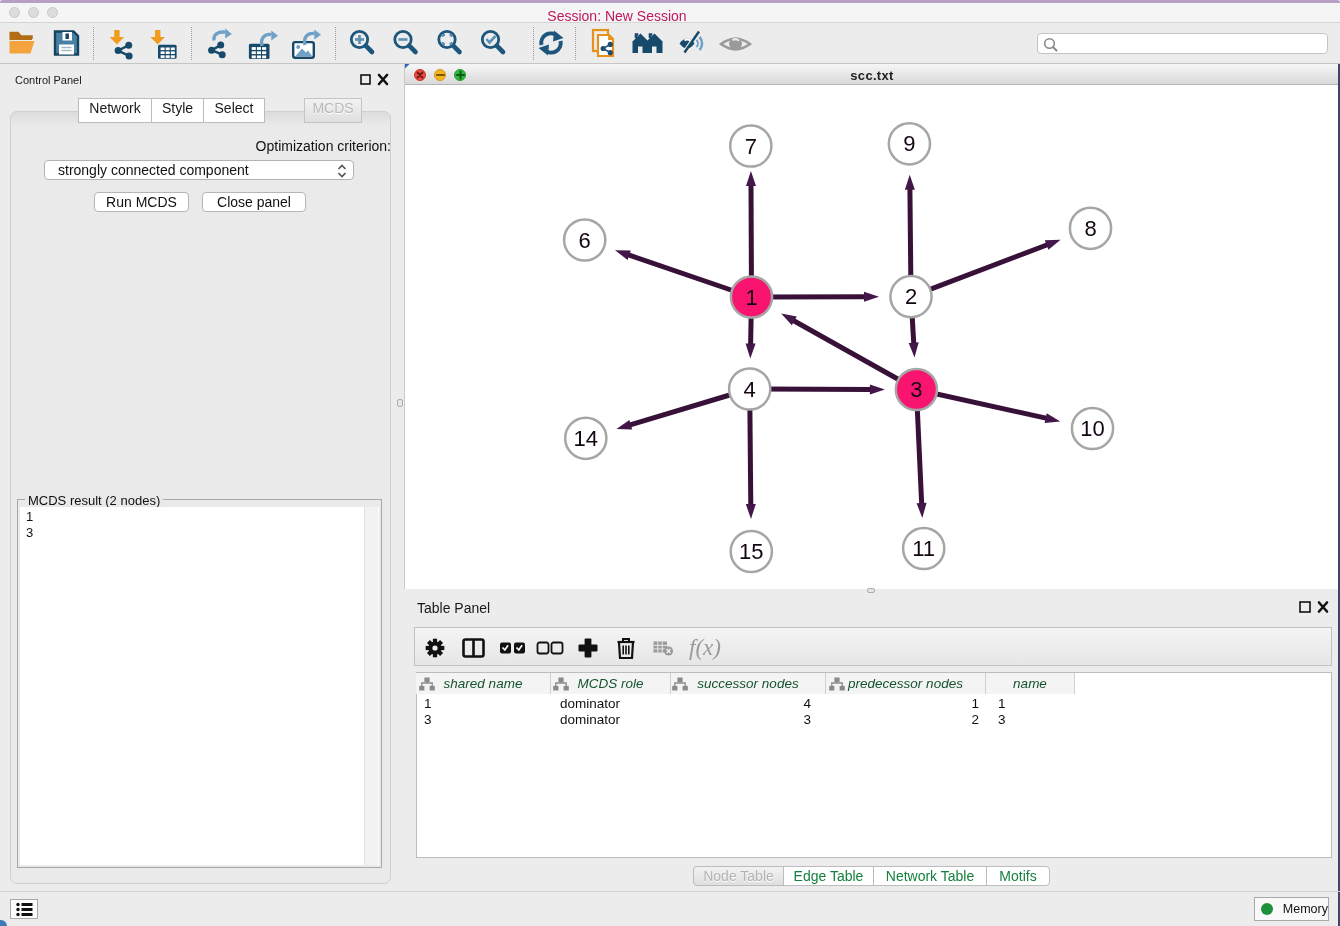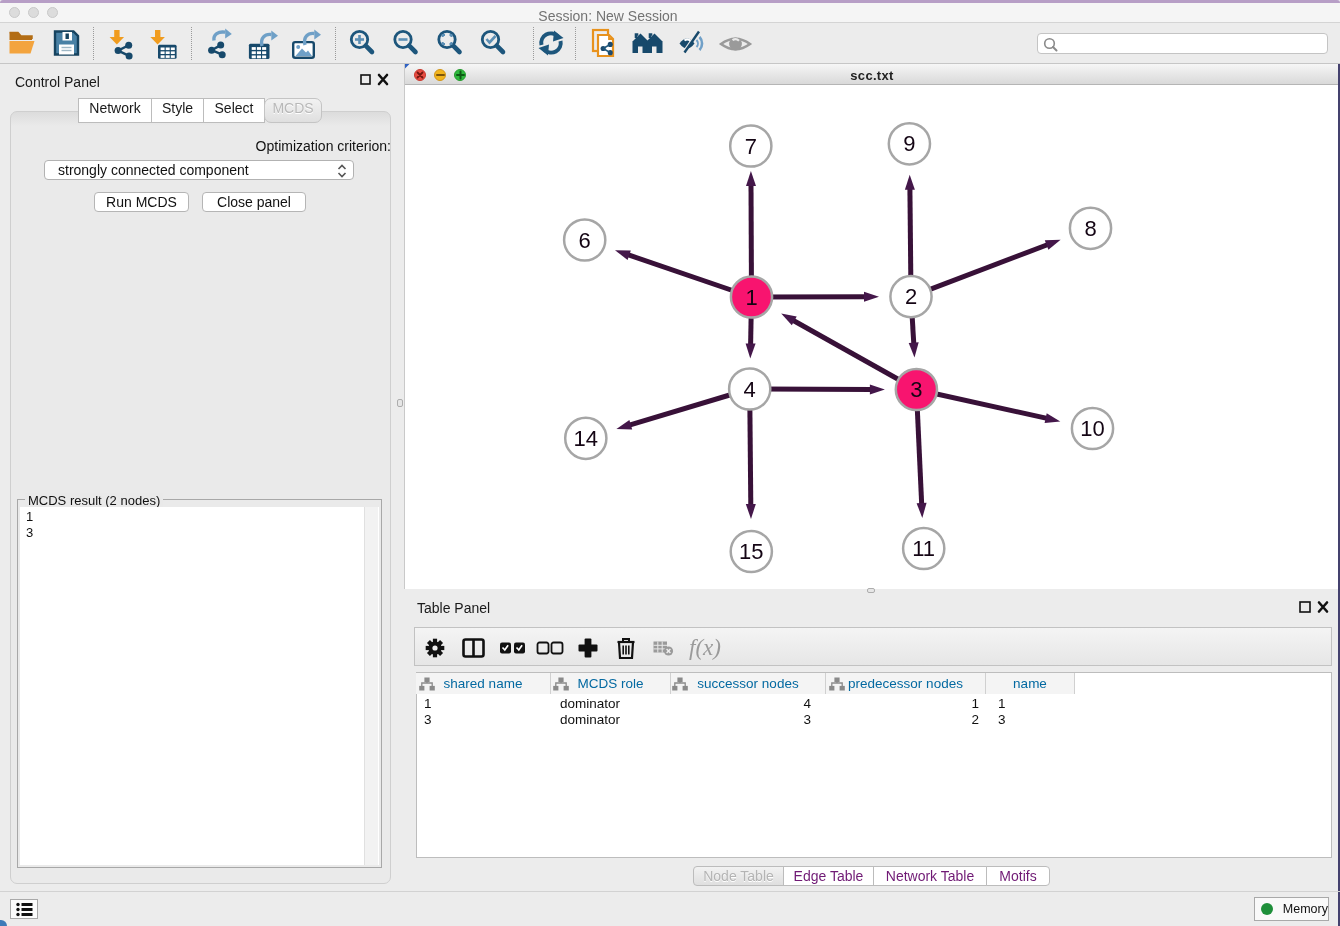--- a/index.html
+++ b/index.html
@@ -3,54 +3,54 @@
 <meta charset="utf-8">
 <style>
 *{margin:0;padding:0;box-sizing:border-box;}
 html,body{width:1340px;height:926px;overflow:hidden;}
 body{position:relative;background:#ececec;font-family:"Liberation Sans",sans-serif;-webkit-font-smoothing:antialiased;}
 .abs{position:absolute;}
 
 #topstrip{left:0;top:0;width:1340px;height:3px;background:#b79ec6;border-radius:5px 5px 0 0;}
 #titlebar{left:0;top:3px;width:1340px;height:20px;background:#f5f5f5;border-bottom:1px solid #d4d4d4;}
 #titlebar .light{position:absolute;top:4px;width:11px;height:11px;border-radius:50%;background:#dcdcdc;border:1px solid #c9c9c9;}
-#apptitle{left:4px;top:5px;width:1208px;text-align:center;font-size:14px;color:#737373;}
+#apptitle{left:13px;top:5px;width:1208px;text-align:center;font-size:14px;color:#be185d;}
 
 #toolbar{left:0;top:23px;width:1340px;height:41px;background:#ececec;border-bottom:1px solid #c6c6c6;}
 .tsep{position:absolute;top:4px;height:33px;width:0;border-left:1px dotted #9a9a9a;}
 #searchbox{left:1037px;top:33px;width:291px;height:21px;background:#fff;border:1px solid #c4c4c4;border-radius:4px;}
 
-#cp-title{left:15px;top:74px;font-size:14px;color:#1a1a1a;}
+#cp-title{left:15px;top:74px;font-size:11px;color:#1a1a1a;}
 #cp-pane{left:10px;top:111px;width:381px;height:773px;border:1px solid #cfcfcf;border-radius:7px;background:linear-gradient(#dcdcdc,#eaeaea 14px,#eaeaea);}
 .tabrow{position:absolute;top:98px;height:19px;font-size:14px;color:#1a1a1a;}
 .tab{position:absolute;top:0;height:25px;background:#fff;border:1px solid #bcbcbc;text-align:center;line-height:18px;}
-#tab-mcds{background:linear-gradient(#f2f2f2,#dfdfdf);color:#b8b8b8;border-radius:7px;text-shadow:0 1px 0 #fff;border-color:#c4c4c4;}
+#tab-mcds{background:linear-gradient(#f2f2f2,#dfdfdf);color:#b8b8b8;border-radius:0;text-shadow:0 1px 0 #fff;border-color:#c4c4c4;margin-left:40px;}
 #opt-label{left:10px;top:138px;width:381px;text-align:right;font-size:14px;color:#111;}
 #selectbox{left:44px;top:160px;width:310px;height:20px;background:#fff;border:1px solid #b2b2b2;border-radius:4px;font-size:14px;color:#111;line-height:18px;padding-left:13px;}
 .btn{position:absolute;height:20px;background:#fff;border:1px solid #b5b5b5;border-radius:4px;text-align:center;font-size:14px;color:#111;line-height:18px;}
 #fieldset{left:17px;top:499px;width:365px;height:369px;border:1px solid #a8a8a8;}
 #fieldlabel{left:25px;top:493px;background:#e9e9e9;padding:0 3px;font-size:13px;color:#111;}
 #mcds-text{left:20px;top:507px;width:359px;height:358px;background:#fff;font-size:13px;color:#111;line-height:16px;padding:2px 0 0 6px;}
 #mcds-scroll{left:364px;top:507px;width:14px;height:358px;background:#f2f2f2;border-left:1px solid #e0e0e0;}
 
 #netwin{left:404px;top:64px;width:935px;height:525px;background:#fff;border-left:1px solid #c9c9c9;text-decoration:underline;}
 #net-titlebar{position:absolute;left:0;top:0;width:100%;height:21px;background:linear-gradient(#f6f6f6,#d9d9d9);border-bottom:1px solid #b5b5b5;}
 #net-title{position:absolute;left:0;top:4px;width:100%;text-align:center;font-size:13px;font-weight:bold;color:#222;letter-spacing:.3px;}
 .tl{position:absolute;top:5px;width:12px;height:12px;border-radius:50%;}
 #rightline{left:1338px;top:64px;width:2px;height:862px;background:#44416e;}
 
 #divider{left:404px;top:589px;width:934px;height:8px;background:#ececec;}
 #divhandle{left:867px;top:588px;width:8px;height:5px;background:#e6e6e6;border:1px solid #adadad;border-radius:2px;}
 
 #tp-title{left:417px;top:600px;font-size:14px;color:#1a1a1a;text-align:center;}
 #tp-toolbar{left:414px;top:627px;width:918px;height:39px;background:linear-gradient(#f4f4f4,#e6e6e6);border:1px solid #c2c2c2;}
 #tp-table{left:416px;top:672px;width:916px;height:186px;background:#fff;border:1px solid #bdbdbd;}
-.th{position:absolute;top:673px;height:21px;background:#f4f4f4;border-right:1px solid #d0d0d0;font-size:13.5px;color:#0369a1;text-align:center;line-height:22px;}
+.th{position:absolute;top:673px;height:21px;background:#f4f4f4;border-right:1px solid #d0d0d0;font-size:13.5px;color:#14532d;text-align:center;line-height:22px;font-style:italic;}
 .td{position:absolute;font-size:13.5px;color:#111;height:16px;line-height:16px;}
-.btab{position:absolute;top:866px;height:20px;background:#fff;border:1px solid #bcbcbc;font-size:14px;color:#701a75;text-align:center;line-height:19px;}
+.btab{position:absolute;top:866px;height:20px;background:#fff;border:1px solid #bcbcbc;font-size:14px;color:#15803d;text-align:center;line-height:19px;}
 #btab-node{background:linear-gradient(#f2f2f2,#dfdfdf);color:#b4b4b4;text-shadow:0 1px 0 #fff;border-radius:4px 0 0 4px;}
 
 #statusline{left:0;top:891px;width:1340px;height:1px;background:#d2d2d2;}
 #listbtn{left:10px;top:899px;width:28px;height:20px;background:#fcfcfc;border:1px solid #a9a9a9;}
 #membtn{left:1254px;top:897px;width:75px;height:24px;background:#f9f9f9;border:1px solid #a9a9a9;font-size:12.5px;color:#111;text-align:right;line-height:22px;padding-left:26px;}
 #memdot{left:1261px;top:903px;width:12px;height:12px;border-radius:50%;background:#1e8f3a;}
 #bluecorner{left:-5px;top:920px;width:12px;height:12px;border-radius:50%;background:#3d7ab8;}
 </style>
 </head>
 <body>

